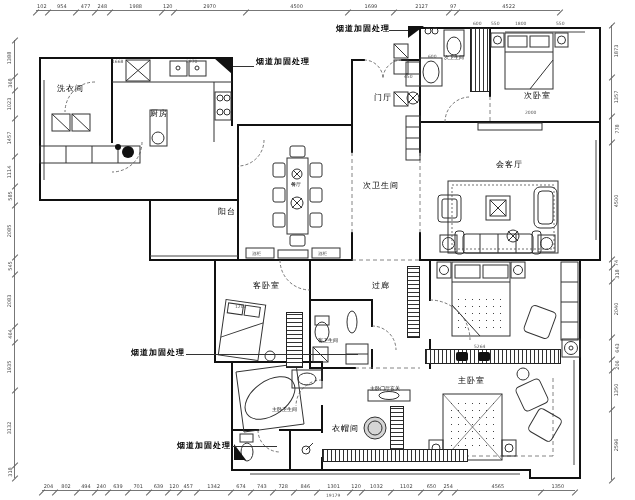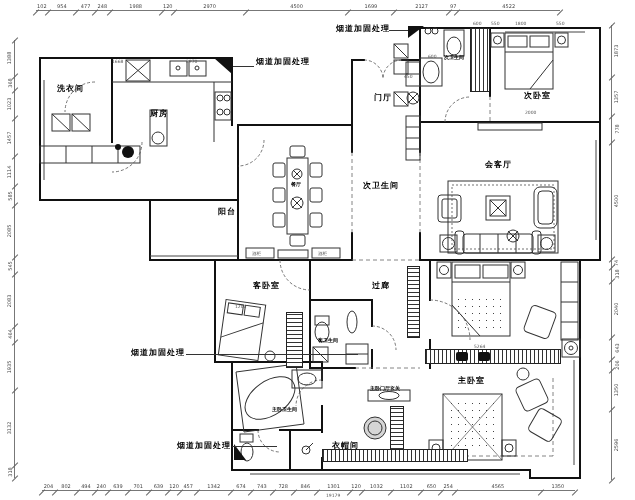--- a/index.html
+++ b/index.html
@@ -18,21 +18,21 @@
   .h .dim-label{transform:translateY(-1px);}
   .v .dim-label{transform:rotate(-90deg);}
   .h .dim-seg::before{content:"";position:absolute;left:-4px;bottom:-3px;width:8px;height:1px;background:#666;transform:rotate(-45deg);}
   .h.dim-row::after{content:"";position:absolute;right:-4px;bottom:-3px;width:8px;height:1px;background:#666;transform:rotate(-45deg);}
   .vl .dim-seg::before{content:"";position:absolute;top:-0.5px;right:-4.5px;width:8px;height:1px;background:#666;transform:rotate(-45deg);}
   .vl.dim-row::after{content:"";position:absolute;bottom:-0.5px;right:-4.5px;width:8px;height:1px;background:#666;transform:rotate(-45deg);}
   .vr .dim-seg::before{content:"";position:absolute;top:-0.5px;left:-4.5px;width:8px;height:1px;background:#666;transform:rotate(-45deg);}
   .vr.dim-row::after{content:"";position:absolute;bottom:-0.5px;left:-4.5px;width:8px;height:1px;background:#666;transform:rotate(-45deg);}
 
   
-  .room-label{position:absolute;font-weight:bold;font-size:8px;line-height:9px;color:#000;
+  .room-label{position:absolute;font-weight:normal;font-size:8px;line-height:9px;color:#000;
               letter-spacing:1px;white-space:nowrap;}
   .room-label.sm{font-size:5px;line-height:6px;letter-spacing:0;}
   .ann{position:absolute;font-weight:bold;font-size:8px;line-height:9px;color:#000;
        letter-spacing:1px;white-space:nowrap;}
   .idim{position:absolute;font-size:4.5px;line-height:5px;color:#555;white-space:nowrap;}
   .leader{position:absolute;height:1px;background:#333;}
 
   
   .hatch{position:absolute;border:1px solid #222;box-sizing:border-box;background-color:#fff;}
   .hatch.vlines{background-image:repeating-linear-gradient(90deg,#333 0 1px,transparent 1px 4px);}
@@ -278,26 +278,26 @@
   <div class="dots" style="left:448px;top:400px;width:48px;height:52px;"></div>
 
   <span class="room-label" style="left:57px;top:84px;">洗衣间</span>
   <span class="room-label" style="left:150px;top:109px;">厨房</span>
   <span class="room-label sm" style="left:291px;top:181px;">餐厅</span>
   <span class="room-label" style="left:218px;top:207px;">阳台</span>
   <span class="room-label" style="left:374px;top:93px;">门厅</span>
   <span class="room-label" style="left:363px;top:181px;">次卫生间</span>
   <span class="room-label sm" style="left:444px;top:54px;">次卫生间</span>
   <span class="room-label" style="left:524px;top:91px;">次卧室</span>
-  <span class="room-label" style="left:485px;top:160px;">会客厅</span>
+  <span class="room-label" style="left:496px;top:160px;">会客厅</span>
   <span class="room-label" style="left:253px;top:281px;">客卧室</span>
   <span class="room-label" style="left:372px;top:281px;">过廊</span>
   <span class="room-label sm" style="left:318px;top:337px;">客卫生间</span>
   <span class="room-label sm" style="left:272px;top:406px;">主卧卫生间</span>
-  <span class="room-label" style="left:332px;top:441px;">衣帽间</span>
+  <span class="room-label" style="left:332px;top:424px;">衣帽间</span>
   <span class="room-label sm" style="left:370px;top:385px;">主卧门厅玄关</span>
   <span class="room-label" style="left:458px;top:376px;">主卧室</span>
 
   <span class="idim" style="left:252px;top:251px;">酒柜</span>
   <span class="idim" style="left:318px;top:251px;">酒柜</span>
 
   <span class="ann" style="left:256px;top:57px;">烟道加固处理</span>
   <div class="leader" style="left:233px;top:66px;width:21px;"></div>
   <span class="ann" style="left:336px;top:24px;">烟道加固处理</span>
   <div class="leader" style="left:389px;top:30px;width:19px;"></div>

